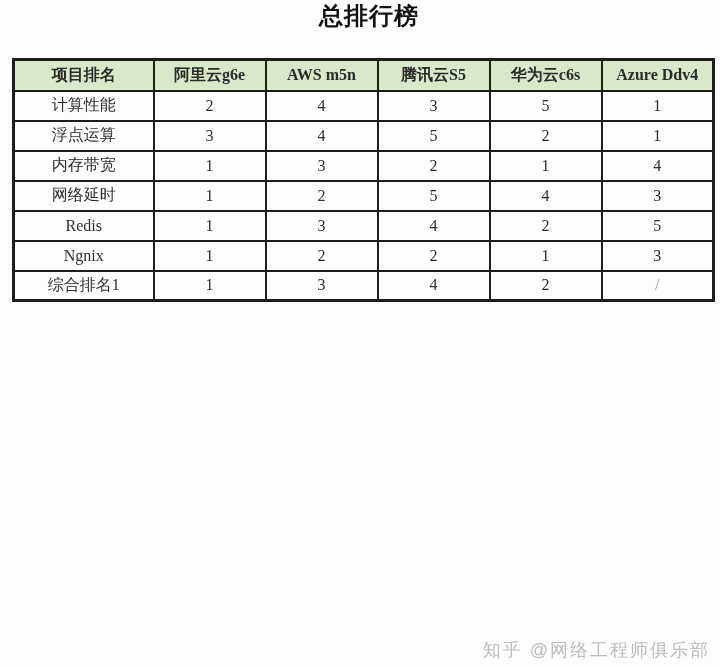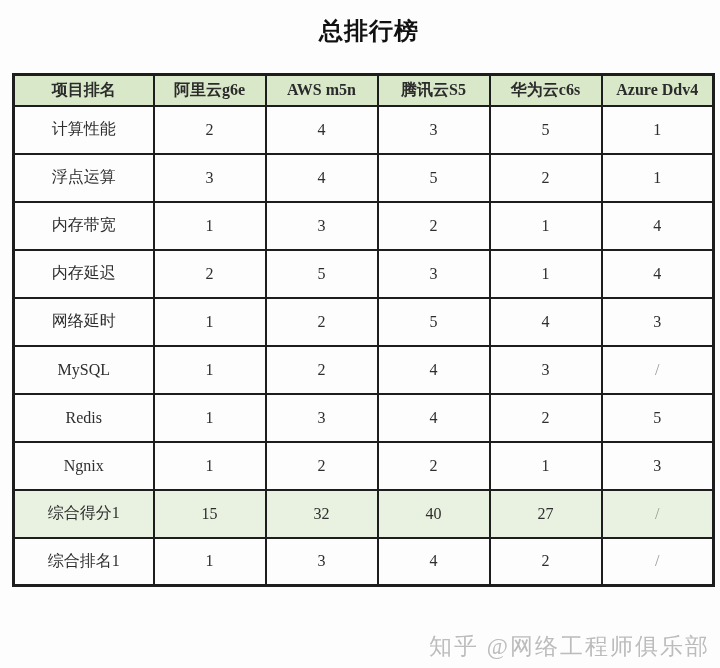--- a/index.html
+++ b/index.html
@@ -6,21 +6,21 @@
   .page {
     width: 720px;
     height: 668px;
     position: relative;
     background: #fdfdfd;
     overflow: hidden;
     font-family: "Liberation Serif", "DejaVu Serif", serif;
   }
   .title {
     text-align: center;
-    padding-top: 16px;
+    padding-top: 1px;
     font-family: "Liberation Sans", "DejaVu Sans", sans-serif;
     font-weight: bold;
     font-size: 24px;
     line-height: 30px;
     color: #111111;
     letter-spacing: 1px;
     margin-left: 18px;
   }
   table.rank-table {
     border-collapse: collapse;
@@ -38,31 +38,31 @@
     color: #2e2e2e;
     overflow: hidden;
   }
   .rank-table thead tr { height: 31px; }
   .rank-table thead th {
     background: #d9e8c8;
     font-weight: bold;
     font-size: 16px;
     color: #2b2b2b;
   }
-  .rank-table tbody tr { height: 48px; }
+  .rank-table tbody tr { height: 30px; }
   .rank-table tbody tr.tall { height: 56px; }
   .rank-table tbody tr.highlight td { background: #e9f2e0; }
   .rank-table td.row-label { font-size: 16px; }
   .rank-table td.slash { color: #9a9a9a; }
   .watermark {
     position: absolute;
     right: 10px;
     bottom: 6px;
-    font-family: Liberation Serif, serif;
-    font-size: 23px;
+    font-family: Liberation Sans, sans-serif;
+    font-size: 18px;
     letter-spacing: 2px;
     color: rgba(165, 165, 165, 0.75);
     text-shadow: 1px 1px 0 rgba(255,255,255,0.8);
     pointer-events: none;
     white-space: nowrap;
   }
 </style>
 </head>
 <body>
 
@@ -107,67 +107,43 @@
         </tr>
         <tr>
           <td class="row-label">内存带宽</td>
           <td>1</td>
           <td>3</td>
           <td>2</td>
           <td>1</td>
           <td>4</td>
         </tr>
         <tr>
-          <td class="row-label">内存延迟</td>
-          <td>2</td>
-          <td>5</td>
-          <td>3</td>
-          <td>1</td>
-          <td>4</td>
-        </tr>
-        <tr>
           <td class="row-label">网络延时</td>
           <td>1</td>
           <td>2</td>
           <td>5</td>
           <td>4</td>
           <td>3</td>
-        </tr>
-        <tr>
-          <td class="row-label">MySQL</td>
-          <td>1</td>
-          <td>2</td>
-          <td>4</td>
-          <td>3</td>
-          <td class="slash">/</td>
         </tr>
         <tr>
           <td class="row-label">Redis</td>
           <td>1</td>
           <td>3</td>
           <td>4</td>
           <td>2</td>
           <td>5</td>
         </tr>
         <tr>
           <td class="row-label">Ngnix</td>
           <td>1</td>
           <td>2</td>
           <td>2</td>
           <td>1</td>
           <td>3</td>
         </tr>
-        <tr class="highlight">
-          <td class="row-label">综合得分1</td>
-          <td>15</td>
-          <td>32</td>
-          <td>40</td>
-          <td>27</td>
-          <td class="slash">/</td>
-        </tr>
         <tr>
           <td class="row-label">综合排名1</td>
           <td>1</td>
           <td>3</td>
           <td>4</td>
           <td>2</td>
           <td class="slash">/</td>
         </tr>
       </tbody>
   </table>

